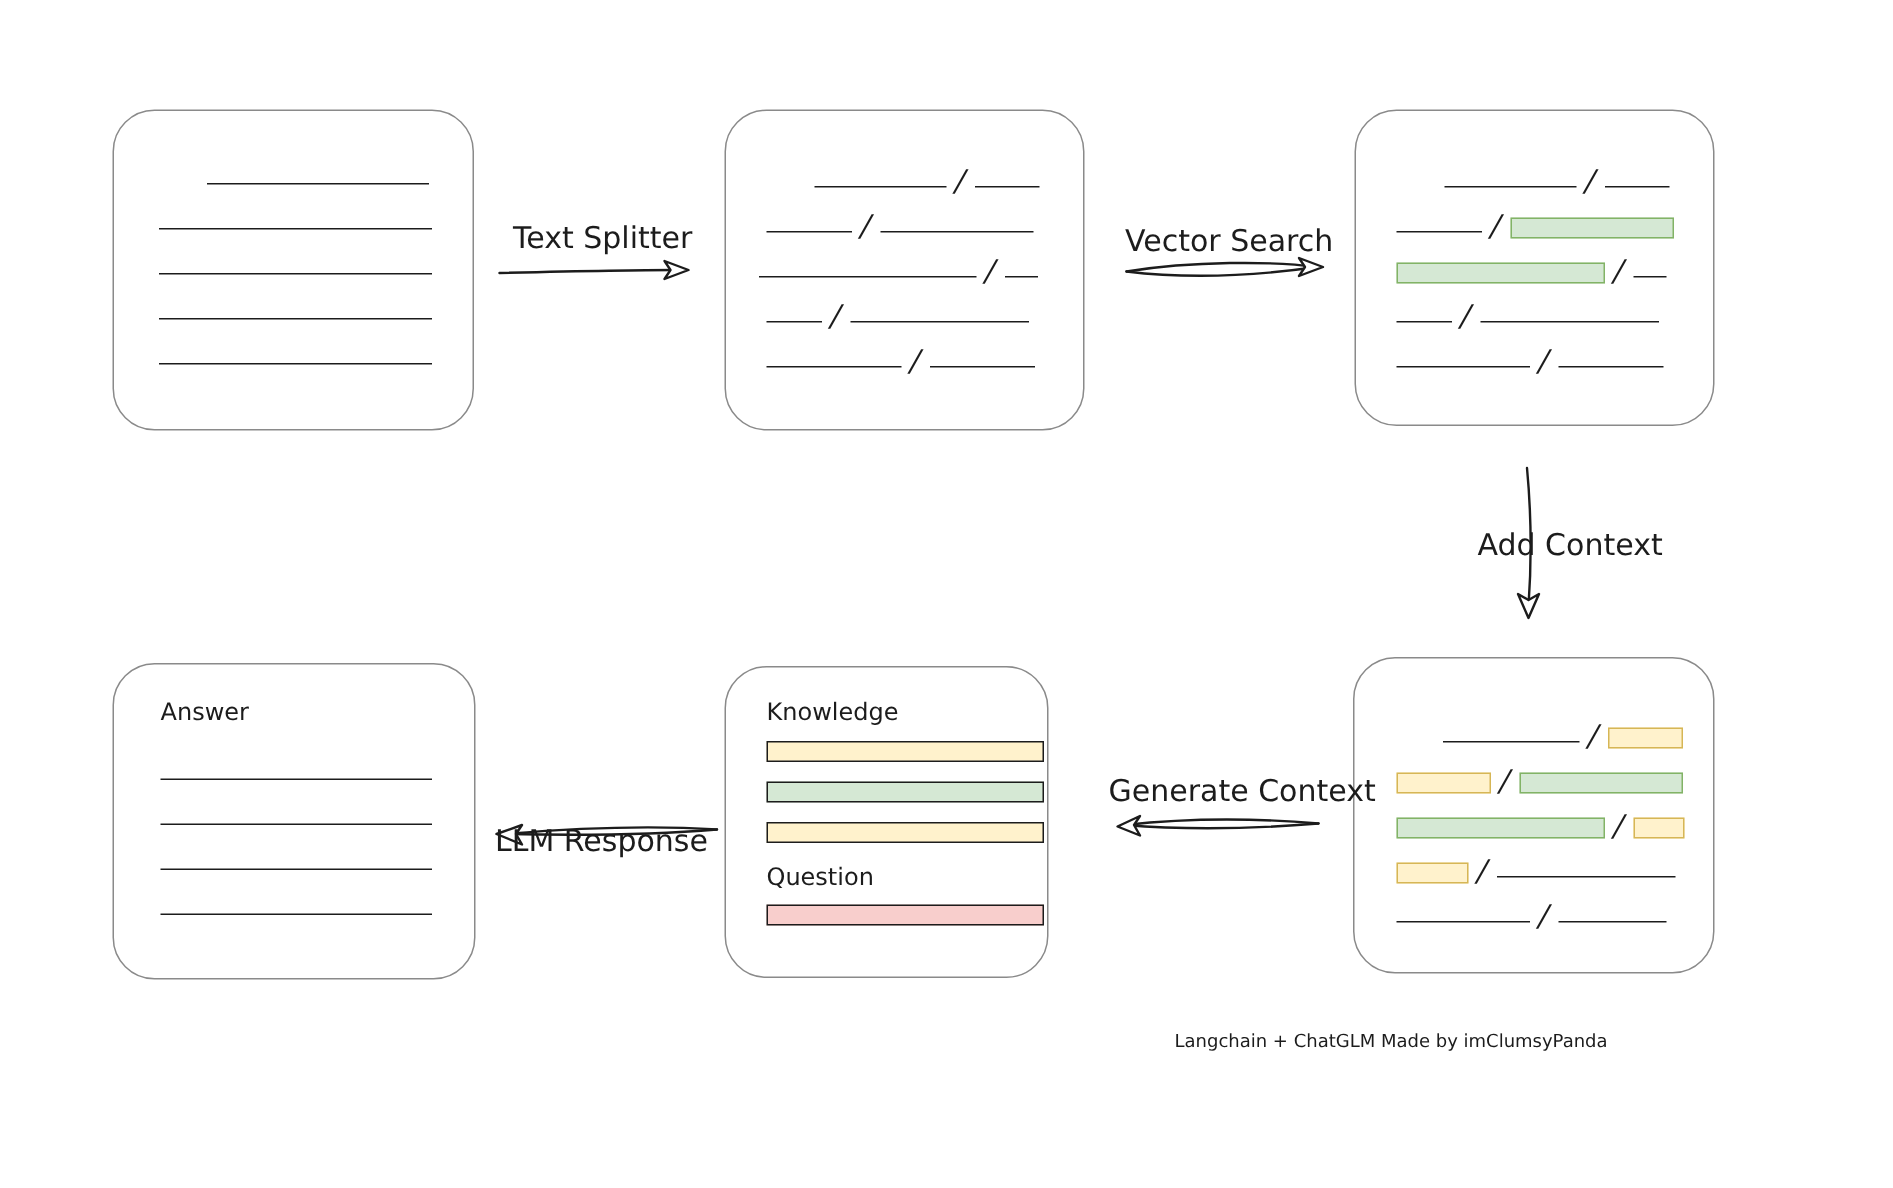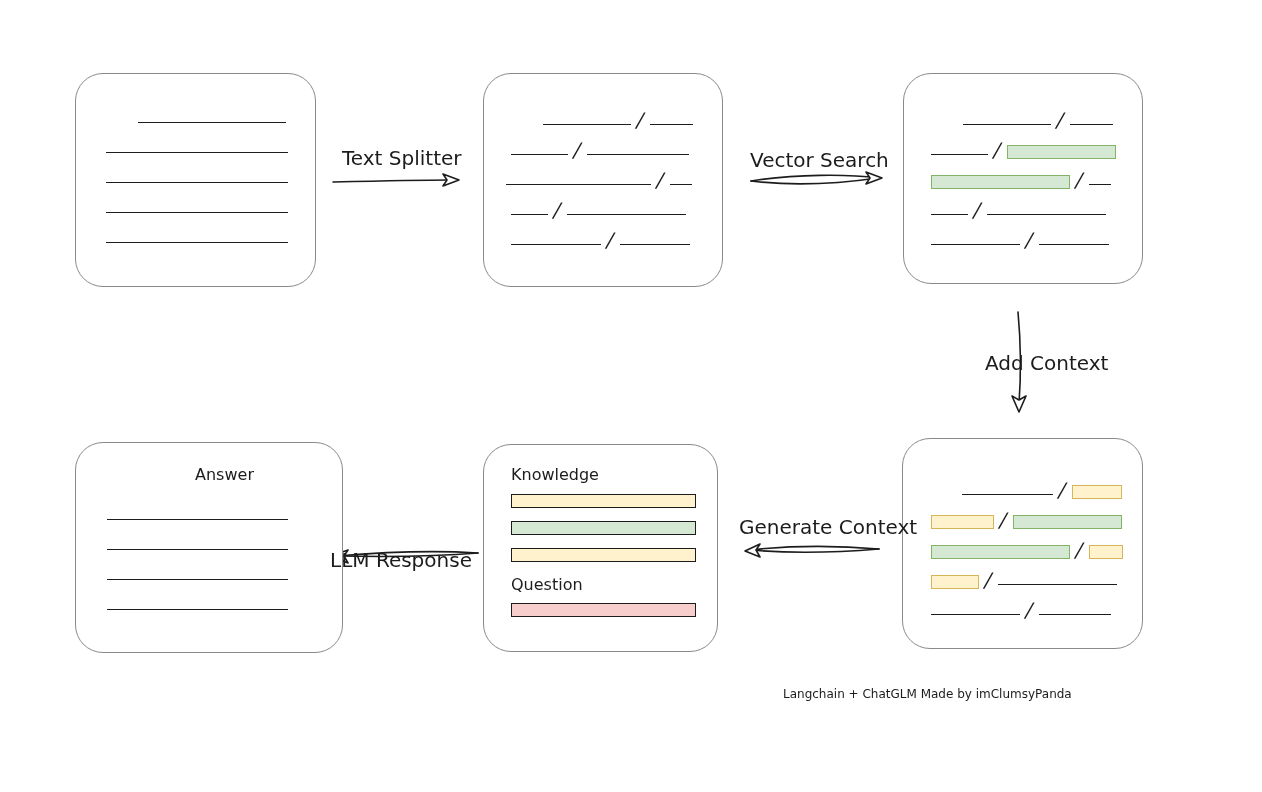--- a/index.html
+++ b/index.html
@@ -164,36 +164,36 @@
           <div class="seg-line" style="width: 119px;"></div>
         </div>
         <div class="row">
           <div class="seg-line" style="width: 89px;"></div>
           <span class="slash">/</span>
           <div class="seg-line" style="width: 72px;"></div>
         </div>
       </div>
   </div>
 
-  <div class="box" style="left:483px;top:444px;width:235px;height:208px;">
+  <div class="box" style="left:483px;top:444px;width:216px;height:208px;">
     <div class="prompt-inner">
       <div class="box-label">Knowledge</div>
       <div class="kbars" style="margin-top:9px;">
           <div class="kbar bar-yellow"></div>
           <div class="kbar bar-green"></div>
           <div class="kbar bar-yellow"></div>
         </div>
       <div class="box-label" style="margin-top:10px;">Question</div>
       <div class="kbars" style="margin-top:8px;">
           <div class="kbar bar-red"></div>
         </div>
     </div>
   </div>
 
-  <div class="box" style="left:75px;top:442px;width:268px;height:211px;text-align:center;">
+  <div class="box" style="left:75px;top:442px;width:242px;height:211px;">
     <div class="answer-inner">
       <div class="box-label">Answer</div>
       <div class="rows" style="margin-top:10px;">
           <div class="row">
             <div class="seg-line" style="width: 181px;"></div>
           </div>
           <div class="row">
             <div class="seg-line" style="width: 181px;"></div>
           </div>
           <div class="row">

